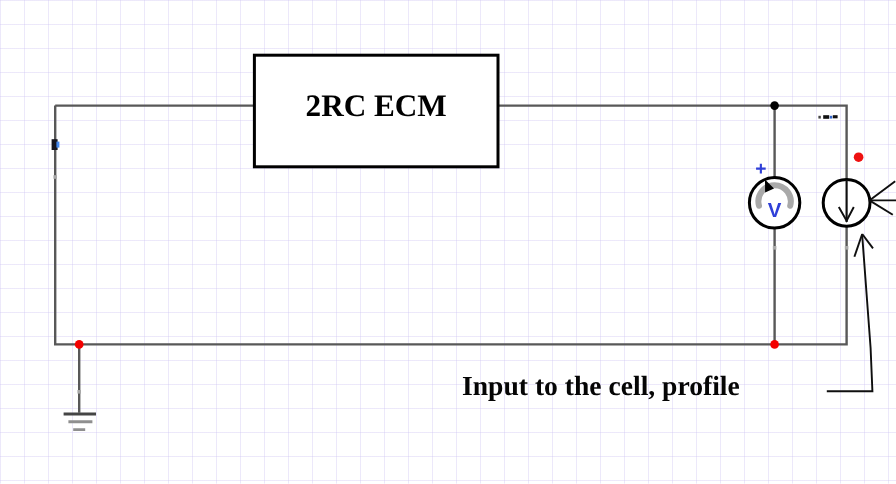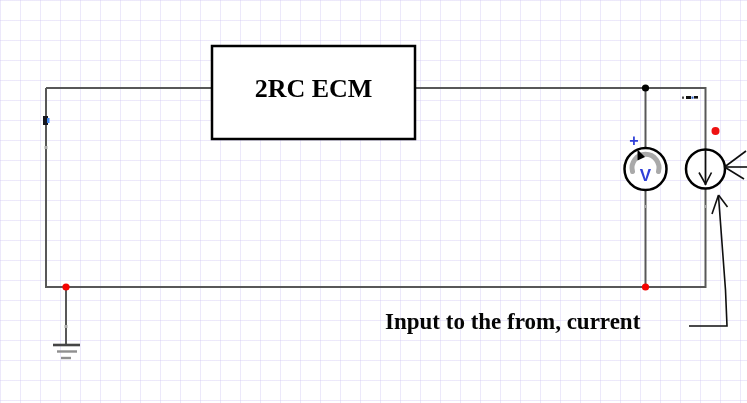--- a/index.html
+++ b/index.html
@@ -96,15 +96,15 @@
     </g>
 
     <g>
       <path class="thin-black" d="M689,326 H727 L725.5,290 L718.5,196"></path>
       <line class="thin-black" x1="718.5" y1="195" x2="712" y2="214"></line>
       <line class="thin-black" x1="718.5" y1="195" x2="727.5" y2="207"></line>
     </g>
   </svg>
 
   <div class="annotation">
-    <div>Input to the from, current</div>
+    <div>Input to the cell, profile</div>
   </div>
 </div>
 
 </body></html>

